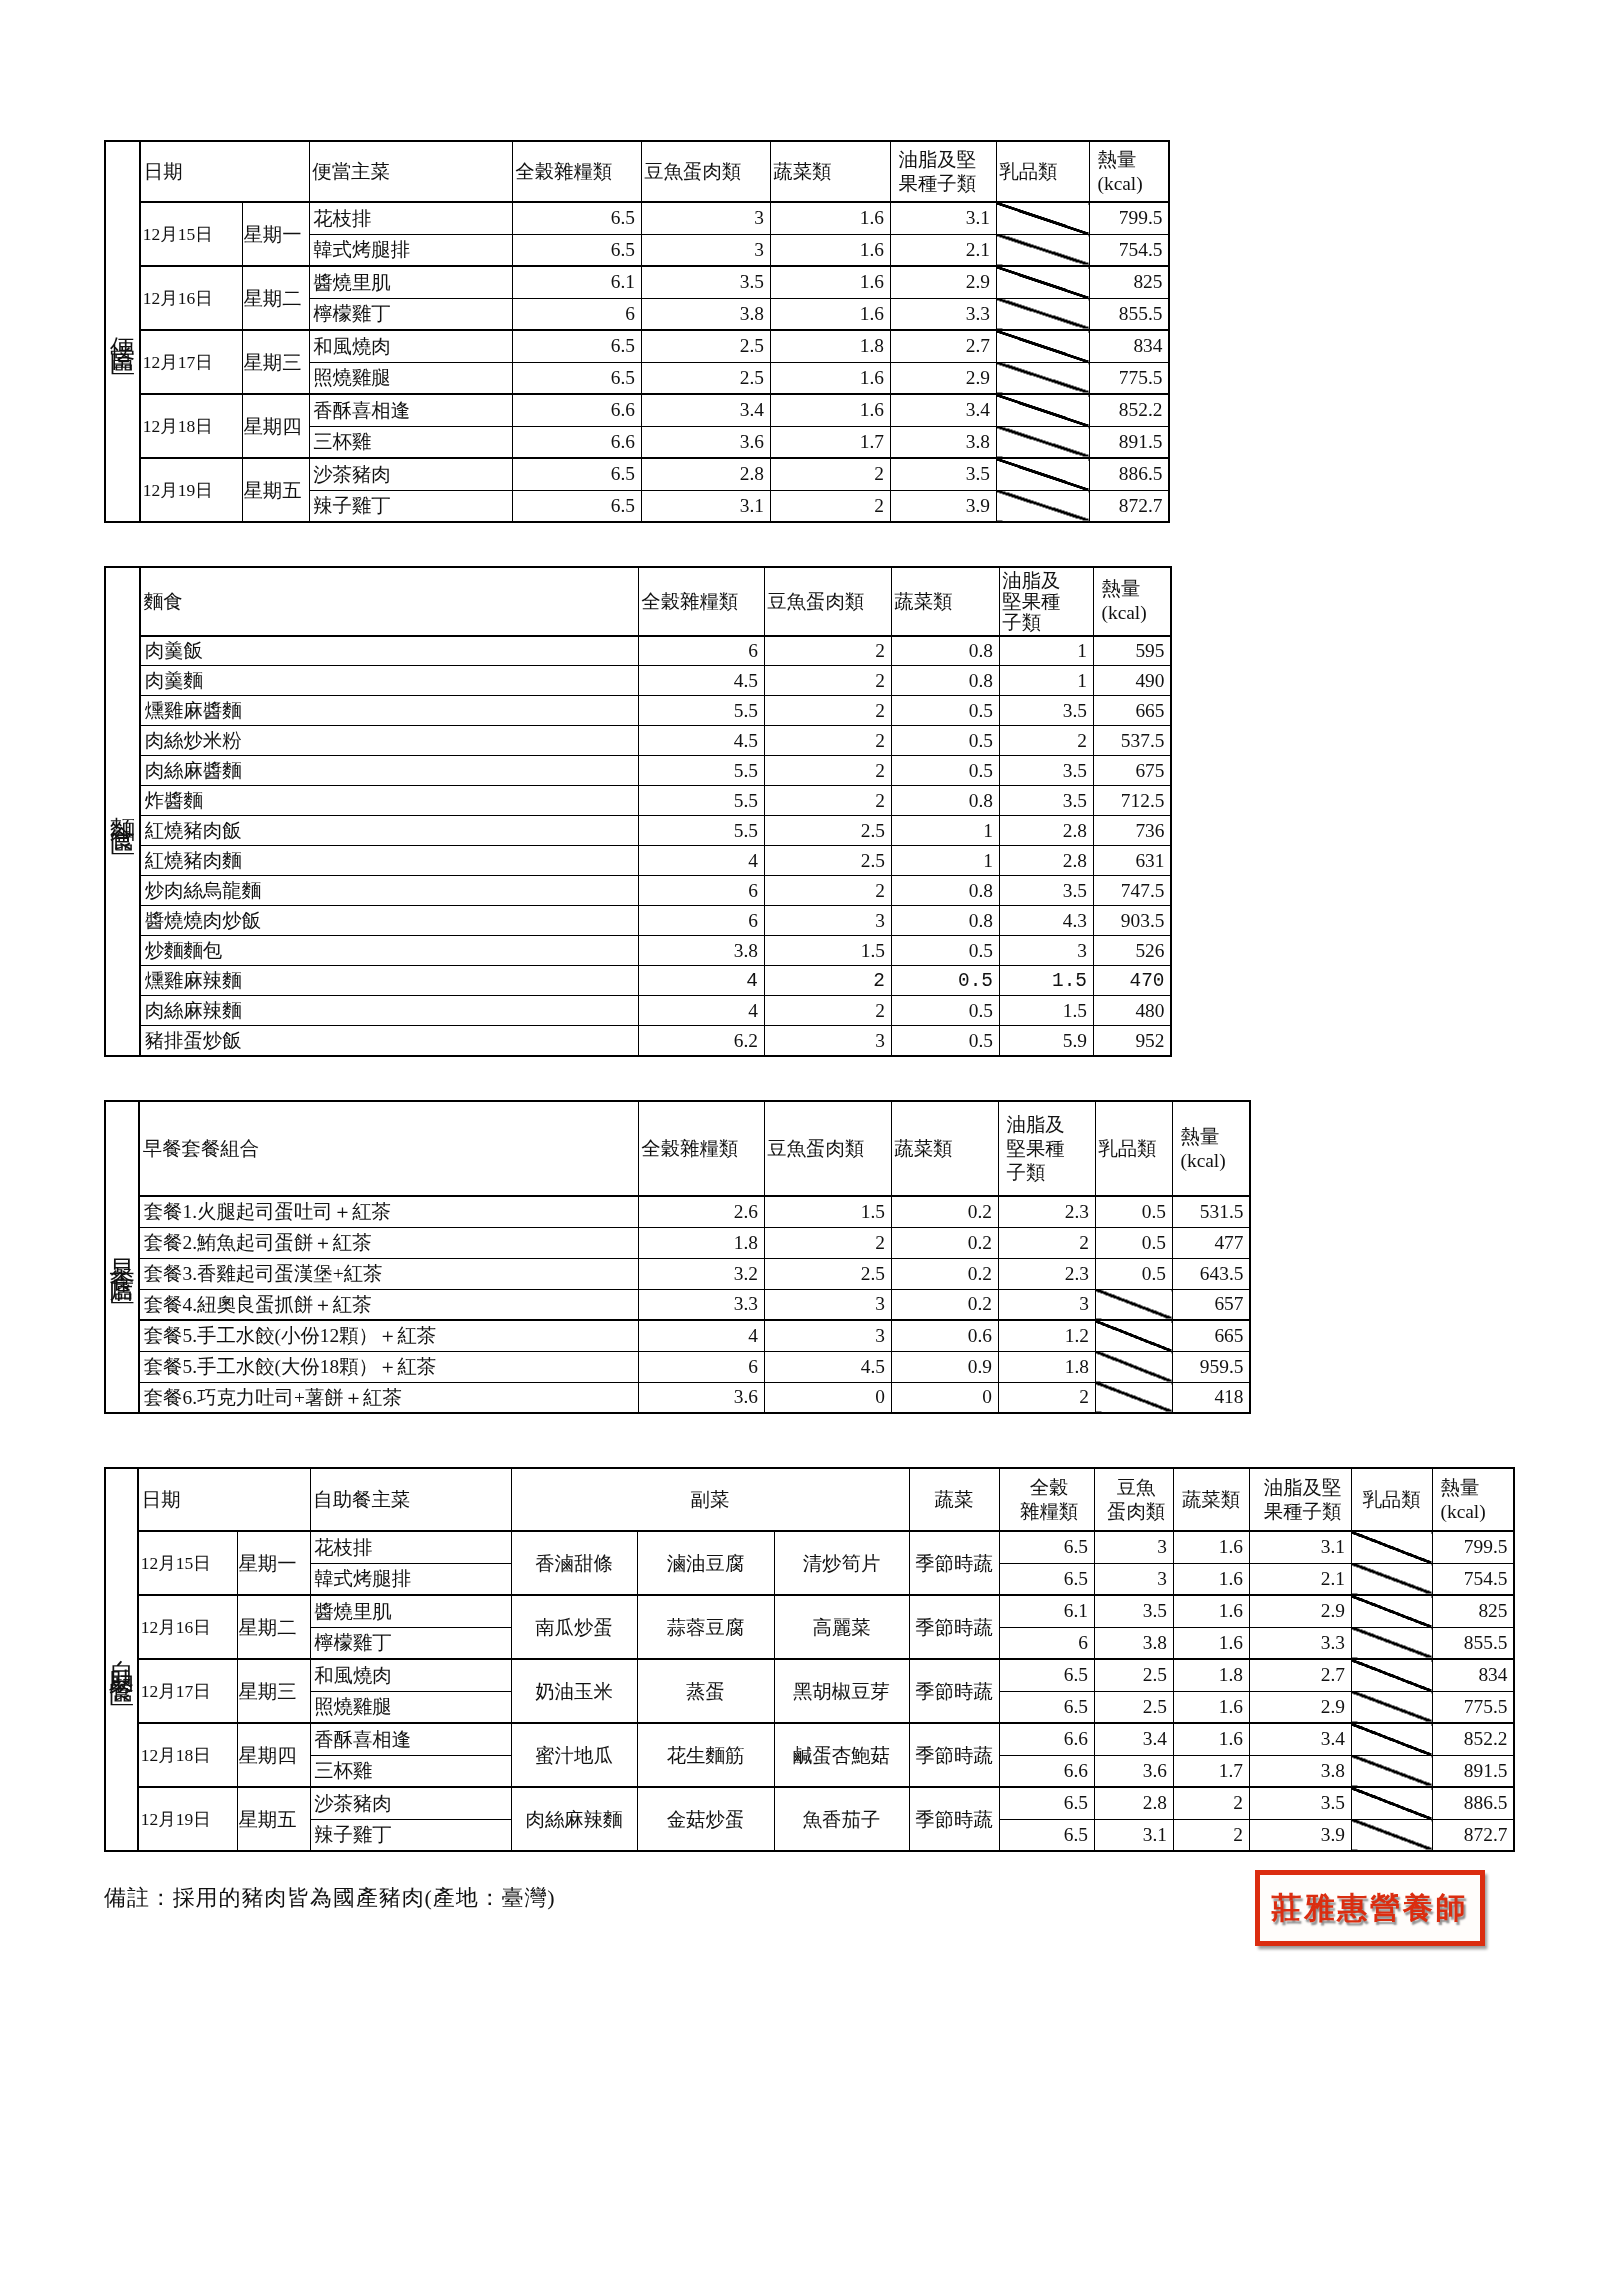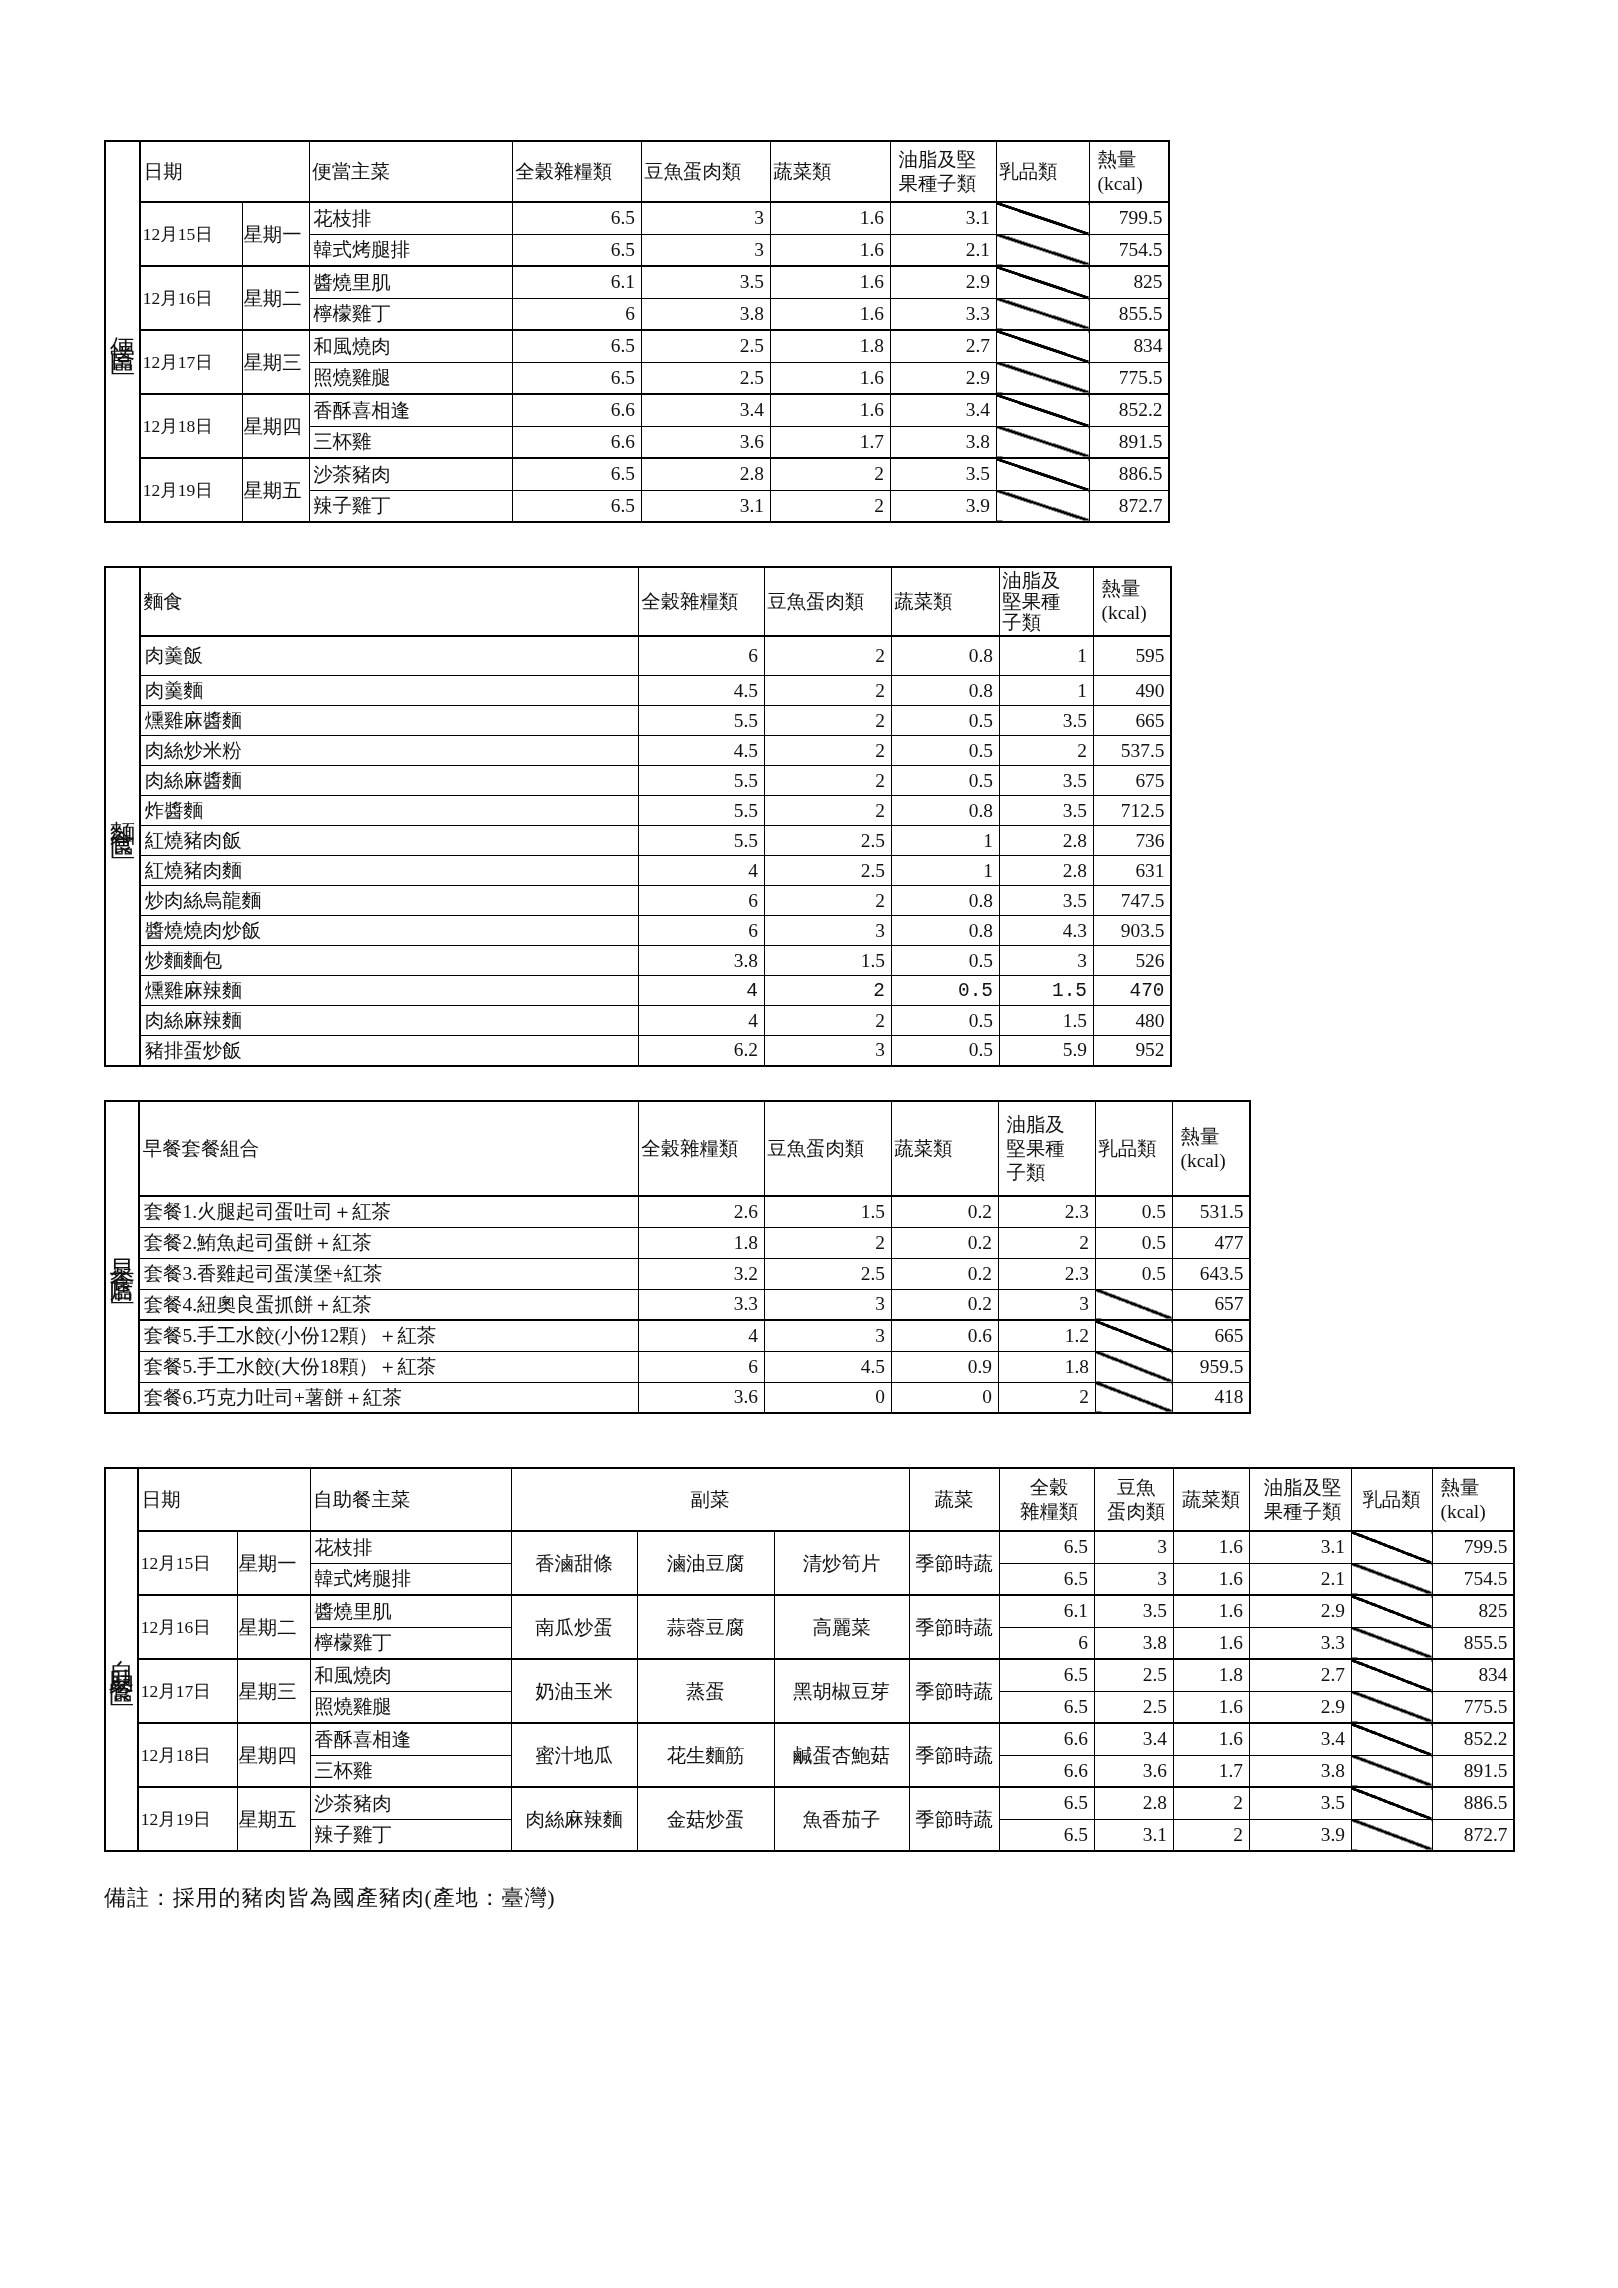--- a/index.html
+++ b/index.html
@@ -206,21 +206,21 @@
           <th>豆魚蛋肉類</th>
           <th>蔬菜類</th>
           <th>
             <span class="clip3">油脂及
 堅果種
 子類</span>
           </th>
           <th class="pre">熱量
 (kcal)</th>
         </tr>
-        <tr style="height: 40px;">
+        <tr style="height: 30px;">
           <td class="txt">肉羹飯</td>
           <td class="num">6</td>
           <td class="num">2</td>
           <td class="num">0.8</td>
           <td class="num">1</td>
           <td class="num">595</td>
         </tr>
         <tr style="height: 30px;">
           <td class="txt">肉羹麵</td>
           <td class="num">4.5</td>
@@ -572,15 +572,18 @@
           <td class="num">2</td>
           <td class="num">3.9</td>
           <td class="diag"></td>
           <td class="num">872.7</td>
         </tr>
       </tbody>
   </table>
 
   <div id="note">備註：採用的豬肉皆為國產豬肉(產地：臺灣)</div>
 
+  <div id="stamp">
+    <span id="stamp-text">莊雅惠營養師</span>
+  </div>
 
 </div>
 
 
 </body></html>

